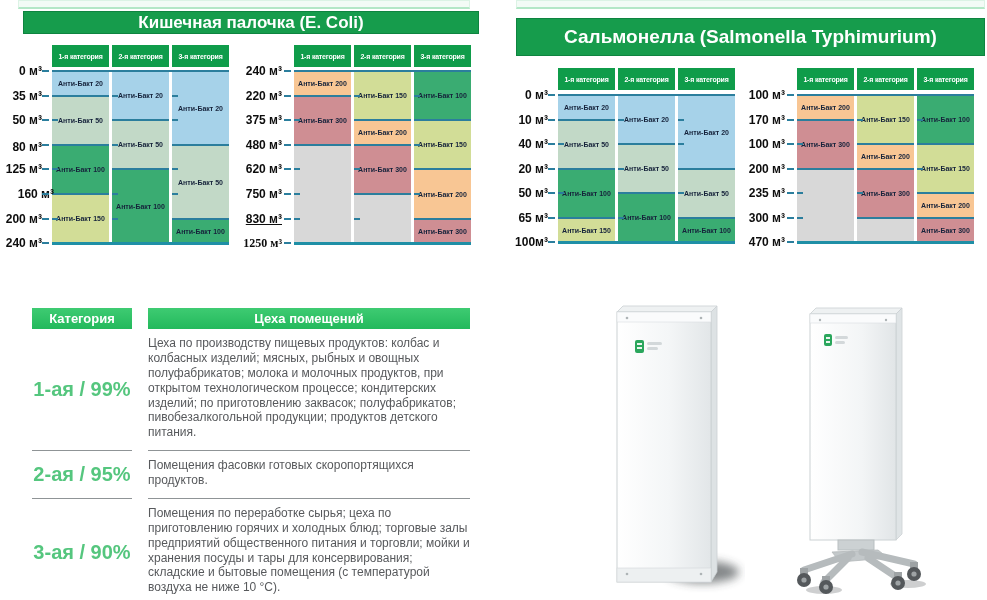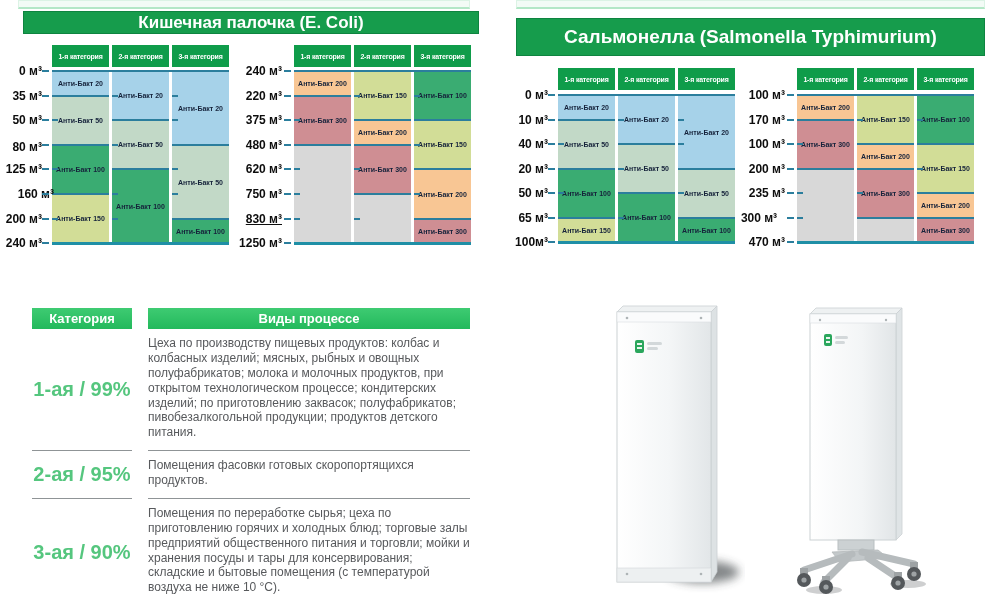--- a/index.html
+++ b/index.html
@@ -157,21 +157,21 @@
       <div class="vlabel" style="left: 230px; top: 112px; width: 52px; height: 16px;">375 м³</div>
       <div class="tickline" style="left: 284px; top: 119px; width: 7px; height: 2px;"></div>
       <div class="vlabel" style="left: 230px; top: 137px; width: 52px; height: 16px;">480 м³</div>
       <div class="tickline" style="left: 284px; top: 144px; width: 7px; height: 2px;"></div>
       <div class="vlabel" style="left: 230px; top: 161px; width: 52px; height: 16px;">620 м³</div>
       <div class="tickline" style="left: 284px; top: 168px; width: 7px; height: 2px;"></div>
       <div class="vlabel" style="left: 230px; top: 186px; width: 52px; height: 16px;">750 м³</div>
       <div class="tickline" style="left: 284px; top: 193px; width: 7px; height: 2px;"></div>
       <div class="vlabel" style="left: 230px; top: 211px; width: 52px; height: 16px; text-decoration: underline;">830 м³</div>
       <div class="tickline" style="left: 284px; top: 218px; width: 7px; height: 2px;"></div>
-      <div class="vlabel" style="left: 230px; top: 235px; width: 52px; height: 16px;">1250 м³</div>
+      <div class="vlabel" style="left: 230px; top: 235px; width: 52px; height: 16px; font-family: Liberation Serif, serif;">1250 м³</div>
       <div class="tickline" style="left: 284px; top: 242px; width: 7px; height: 2px;"></div>
       <div class="hdrbox" style="left: 558px; top: 68px; width: 57px; height: 22px;">1-я категория</div>
       <div class="cell" style="left: 558px; top: 95px; width: 57px; height: 25px; background: rgb(166, 210, 233);">Анти-Бакт 20</div>
       <div class="cell" style="left: 558px; top: 120px; width: 57px; height: 49px; background: rgb(194, 217, 199);">Анти-Бакт 50</div>
       <div class="cell" style="left: 558px; top: 169px; width: 57px; height: 49px; background: rgb(58, 172, 114);">Анти-Бакт 100</div>
       <div class="cell" style="left: 558px; top: 218px; width: 57px; height: 24px; background: rgb(210, 221, 151);">Анти-Бакт 150</div>
       <div class="tickline" style="left: 558px; top: 119px; width: 57px; height: 2px;"></div>
       <div class="tickline" style="left: 558px; top: 143px; width: 6px; height: 2px;"></div>
       <div class="tickline" style="left: 558px; top: 168px; width: 57px; height: 2px;"></div>
       <div class="tickline" style="left: 558px; top: 192px; width: 6px; height: 2px;"></div>
@@ -244,30 +244,30 @@
       <div class="vlabel" style="left: 733px; top: 87px; width: 52px; height: 16px;">100 м³</div>
       <div class="tickline" style="left: 787px; top: 94px; width: 7px; height: 2px;"></div>
       <div class="vlabel" style="left: 733px; top: 112px; width: 52px; height: 16px;">170 м³</div>
       <div class="tickline" style="left: 787px; top: 119px; width: 7px; height: 2px;"></div>
       <div class="vlabel" style="left: 733px; top: 136px; width: 52px; height: 16px;">100 м³</div>
       <div class="tickline" style="left: 787px; top: 143px; width: 7px; height: 2px;"></div>
       <div class="vlabel" style="left: 733px; top: 161px; width: 52px; height: 16px;">200 м³</div>
       <div class="tickline" style="left: 787px; top: 168px; width: 7px; height: 2px;"></div>
       <div class="vlabel" style="left: 733px; top: 185px; width: 52px; height: 16px;">235 м³</div>
       <div class="tickline" style="left: 787px; top: 192px; width: 7px; height: 2px;"></div>
-      <div class="vlabel" style="left: 733px; top: 210px; width: 52px; height: 16px; text-align: center;">300 м³</div>
+      <div class="vlabel" style="left: 733px; top: 210px; width: 52px; height: 16px;">300 м³</div>
       <div class="tickline" style="left: 787px; top: 217px; width: 7px; height: 2px;"></div>
       <div class="vlabel" style="left: 733px; top: 234px; width: 52px; height: 16px;">470 м³</div>
       <div class="tickline" style="left: 787px; top: 241px; width: 7px; height: 2px;"></div>
     </div>
 
   <section class="cat-table">
     <div class="cat-head">
       <div class="cat-hbox cat-h1">Категория</div>
-      <div class="cat-hbox cat-h2">Виды процессе</div>
+      <div class="cat-hbox cat-h2">Цеха помещений</div>
     </div>
     <div id="cat-rows">
         <div class="cat-row">
           <div class="cat-label">1-ая / 99%</div>
           <div class="cat-desc">Цеха по производству пищевых продуктов: колбас и колбасных изделий; мясных, рыбных и овощных полуфабрикатов; молока и молочных продуктов, при открытом технологическом процессе; кондитерских изделий; по приготовлению заквасок; полуфабрикатов; пивобезалкогольной продукции; продуктов детского питания.</div>
         </div>
         <div class="cat-row">
           <div class="cat-label">2-ая / 95%</div>
           <div class="cat-desc">Помещения фасовки готовых скоропортящихся продуктов.</div>
         </div>

